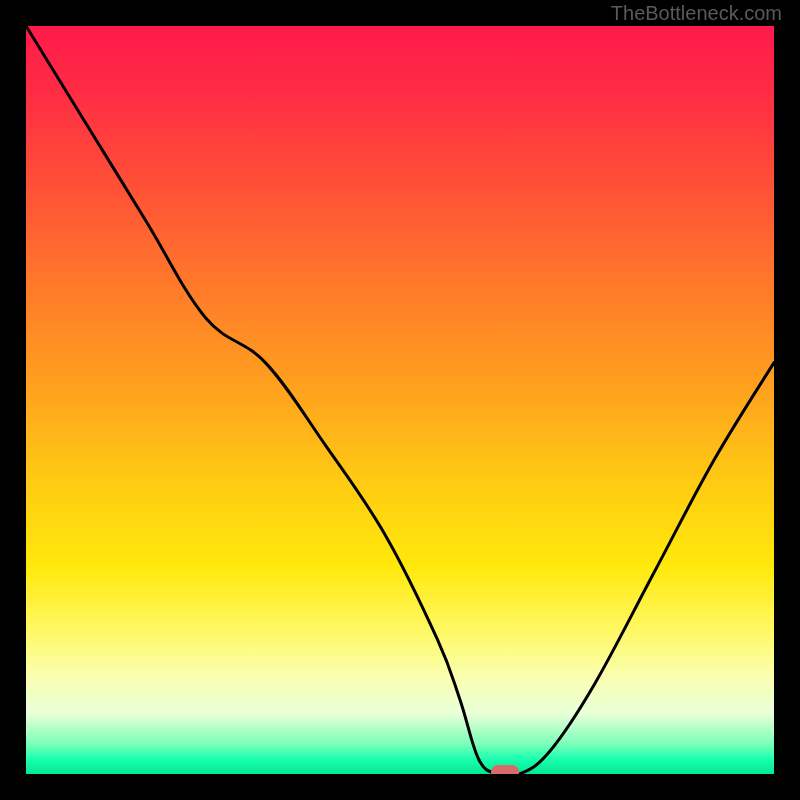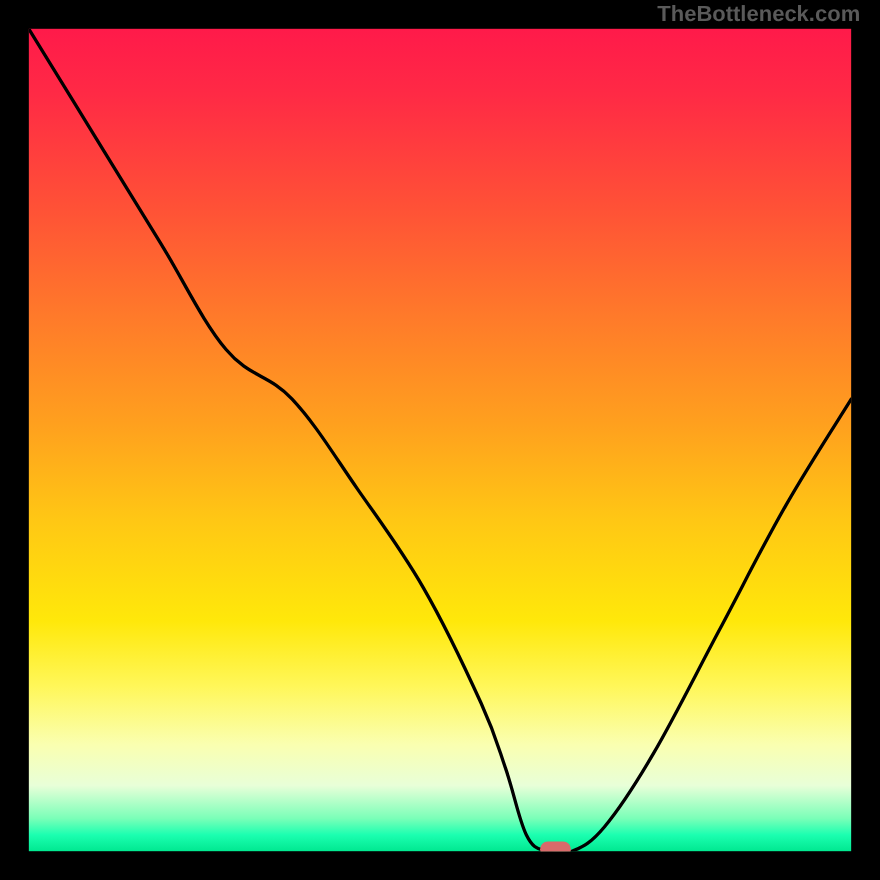--- a/index.html
+++ b/index.html
@@ -10,21 +10,21 @@
     background: #000;
     position: relative;
     font-family: Arial, sans-serif;
   }
   .watermark {
     position: absolute;
     top: 2px;
     right: 18px;
     color: #5a5a5a;
     font-size: 20px;
-    font-weight: bold;
+    font-weight: normal;
     z-index: 10;
   }
   .plot-area {
     position: absolute;
     top: 26px;
     left: 26px;
     width: 748px;
     height: 748px;
     overflow: hidden;
   }

